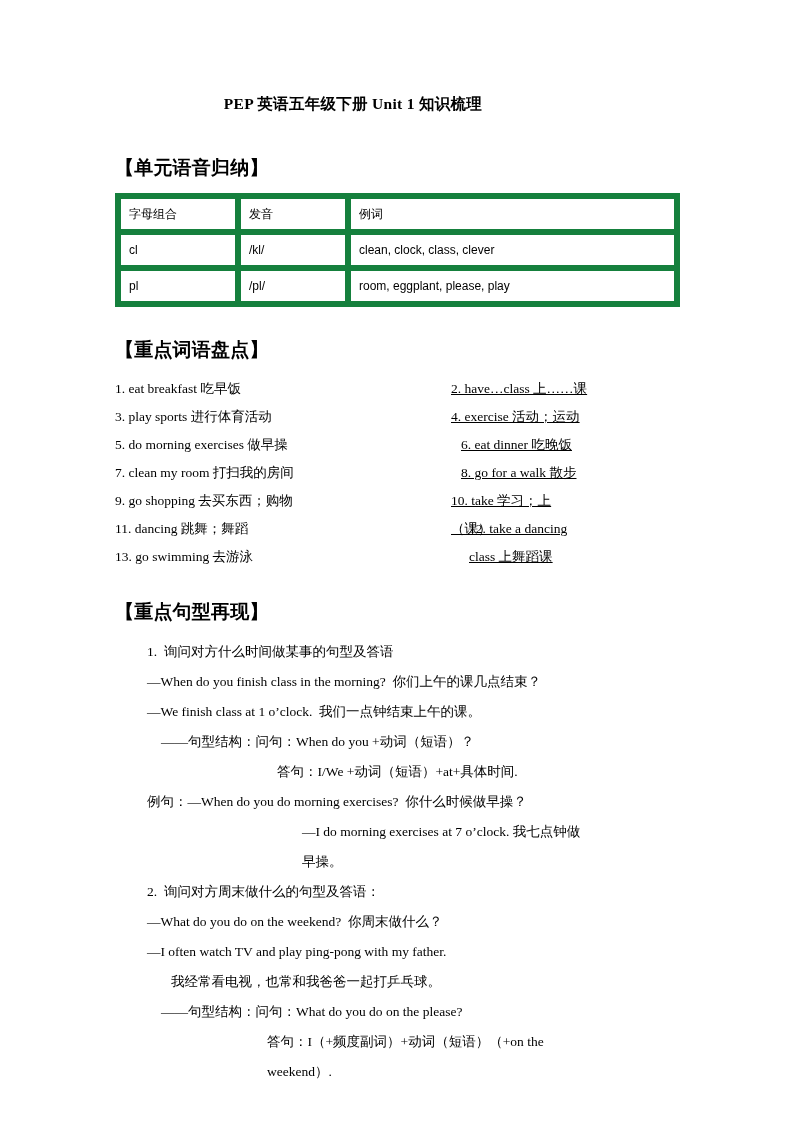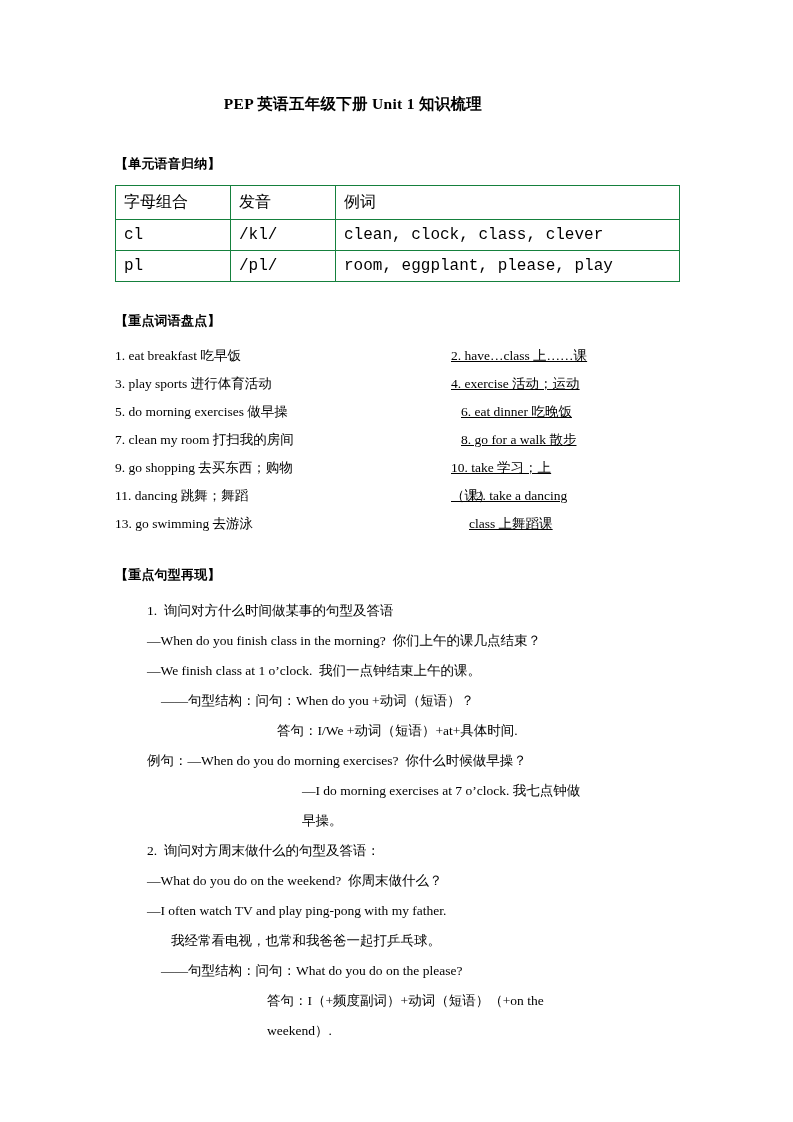--- a/index.html
+++ b/index.html
@@ -25,37 +25,37 @@
   .doc-title {
     text-align: center;
     font-weight: bold;
     font-size: 15.5px;
     letter-spacing: 0.3px;
     margin: 0 0 40px 0;
     padding-top: 6px;
   }
   .section-head {
     font-weight: bold;
-    font-size: 13px;
+    font-size: 19px;
     margin: 0 0 12px 0;
     letter-spacing: 0.2px;
   }
   table.phonics {
     border-collapse: collapse;
     width: 565px;
     margin: 0 0 30px 0;
     table-layout: fixed;
   }
   table.phonics td {
-    border: 1px solid #15803d;
-    font-size: 16px;
+    border: 6px solid #15803d;
+    font-size: 12px;
     padding: 6px 8px 6px 8px;
     height: 18px;
     vertical-align: middle;
-    font-family: Liberation Mono, monospace;
+    font-family: Liberation Sans, sans-serif;
   }
   table.phonics td.c1 { width: 98px; }
   table.phonics td.c2 { width: 88px; }
   table.phonics td.c3 { width: auto; }
 
   .vocab-list {
     margin: 0 0 28px 0;
   }
   .vocab-row {
     display: flex;

